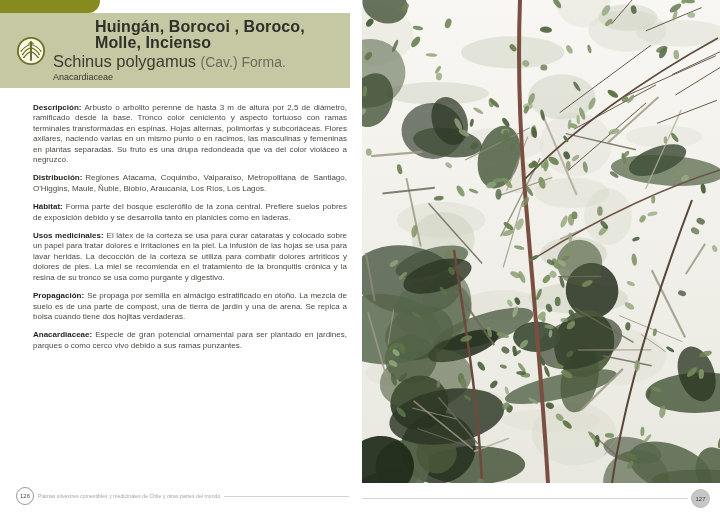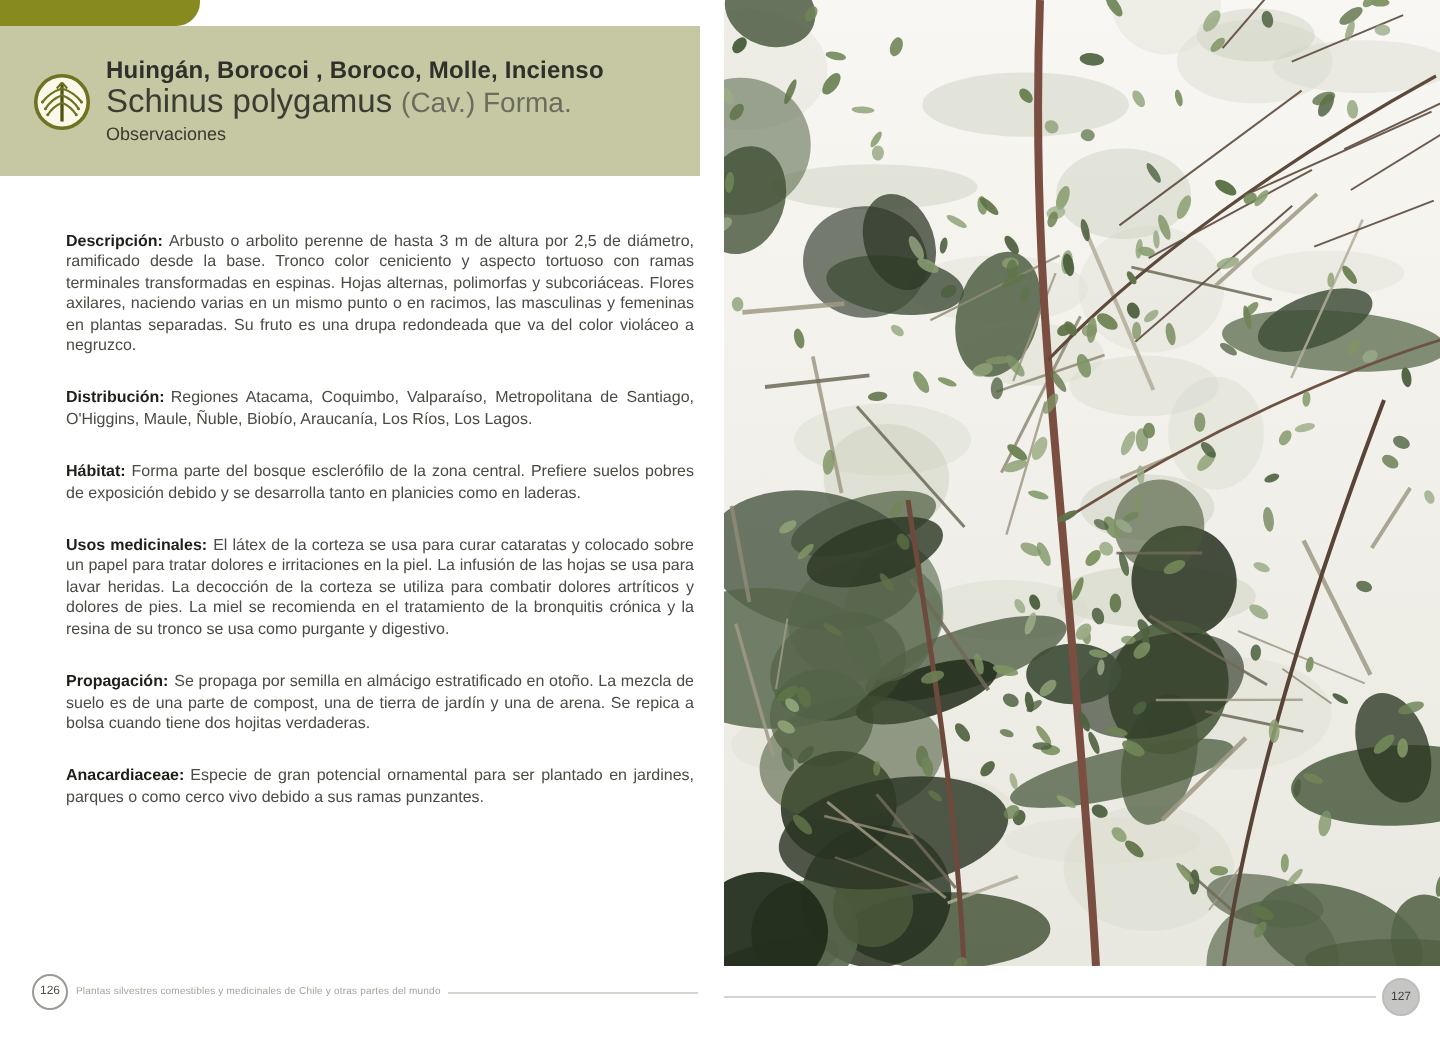--- a/index.html
+++ b/index.html
@@ -11,28 +11,28 @@
   .tab{
     position:absolute;left:0;top:0;width:100px;height:13px;
     background:#878a1f;border-radius:0 0 12px 0;
   }
   .header{
     position:absolute;left:0;top:13px;width:350px;height:75px;
     background:#c5c8a2;display:flex;align-items:center;
   }
   .plant-icon{width:30px;height:30px;margin-left:16px;flex:0 0 auto;}
   .titles{margin-left:7px;line-height:1;}
-  .common-names{font-size:12px;font-weight:bold;color:#30302a;letter-spacing:.1px;}
+  .common-names{font-size:16px;font-weight:bold;color:#30302a;letter-spacing:.1px;margin-left:42px;}
   .sci-line{margin-top:2px;white-space:nowrap;}
   .sci-name{font-size:16.5px;color:#3c3c33;}
   .sci-author{font-size:14px;color:#6c6c5e;}
   .family{margin-top:3px;font-size:9px;color:#3a3a30;}
   .content{position:absolute;left:33px;top:100px;width:314px;}
   .content p{
-    margin:16px 0 8px 0;font-size:8px;line-height:10.4px;text-align:justify;
+    margin:3px 0 8px 0;font-size:8px;line-height:10.4px;text-align:justify;
     color:#4b4b43;
   }
   .content b{color:#1f1f1a;margin-right:3px;}
   
   .photo{position:absolute;left:362px;top:0;width:358px;height:483px;overflow:hidden;background:#f2f1ec;}
   .photo svg{display:block;width:100%;height:100%;}
   
   .footer-left{position:absolute;left:16px;top:487px;width:333px;display:flex;align-items:center;gap:4px;}
   .footer-right{position:absolute;left:362px;top:489px;width:348px;display:flex;align-items:center;gap:3px;}
   .pagenum{
@@ -62,21 +62,21 @@
       <circle cx="7" cy="20" r="1" fill="#6f7220"></circle>
         <circle cx="33" cy="20" r="1" fill="#6f7220"></circle>
       <circle cx="9" cy="24.5" r="1" fill="#6f7220"></circle>
         <circle cx="31" cy="24.5" r="1" fill="#6f7220"></circle>
       <circle cx="10.5" cy="28.5" r="1" fill="#6f7220"></circle>
         <circle cx="29.5" cy="28.5" r="1" fill="#6f7220"></circle>
     </svg>
     <div class="titles">
       <div class="common-names">Huingán, Borocoi , Boroco, Molle, Incienso</div>
       <div class="sci-line"><span class="sci-name">Schinus polygamus</span> <span class="sci-author">(Cav.) Forma.</span></div>
-      <div class="family">Observaciones</div>
+      <div class="family">Anacardiaceae</div>
     </div>
   </div>
 
   <div class="content">
     <p><b>Descripción:</b><span>Arbusto o arbolito perenne de hasta 3 m de altura por 2,5 de diámetro, ramificado desde la base. Tronco color ceniciento y aspecto tortuoso con ramas terminales transformadas en espinas. Hojas alternas, polimorfas y subcoriáceas. Flores axilares, naciendo varias en un mismo punto o en racimos, las masculinas y femeninas en plantas separadas. Su fruto es una drupa redondeada que va del color violáceo a negruzco.</span></p>
     <p><b>Distribución:</b><span>Regiones Atacama, Coquimbo, Valparaíso, Metropolitana de Santiago, O'Higgins, Maule, Ñuble, Biobío, Araucanía, Los Ríos, Los Lagos.</span></p>
     <p><b>Hábitat:</b><span>Forma parte del bosque esclerófilo de la zona central. Prefiere suelos pobres de exposición debido y se desarrolla tanto en planicies como en laderas.</span></p>
     <p><b>Usos medicinales:</b><span>El látex de la corteza se usa para curar cataratas y colocado sobre un papel para tratar dolores e irritaciones en la piel. La infusión de las hojas se usa para lavar heridas. La decocción de la corteza se utiliza para combatir dolores artríticos y dolores de pies. La miel se recomienda en el tratamiento de la bronquitis crónica y la resina de su tronco se usa como purgante y digestivo.</span></p>
     <p><b>Propagación:</b><span>Se propaga por semilla en almácigo estratificado en otoño. La mezcla de suelo es de una parte de compost, una de tierra de jardín y una de arena. Se repica a bolsa cuando tiene dos hojitas verdaderas.</span></p>
     <p><b>Anacardiaceae:</b><span>Especie de gran potencial ornamental para ser plantado en jardines, parques o como cerco vivo debido a sus ramas punzantes.</span></p>

